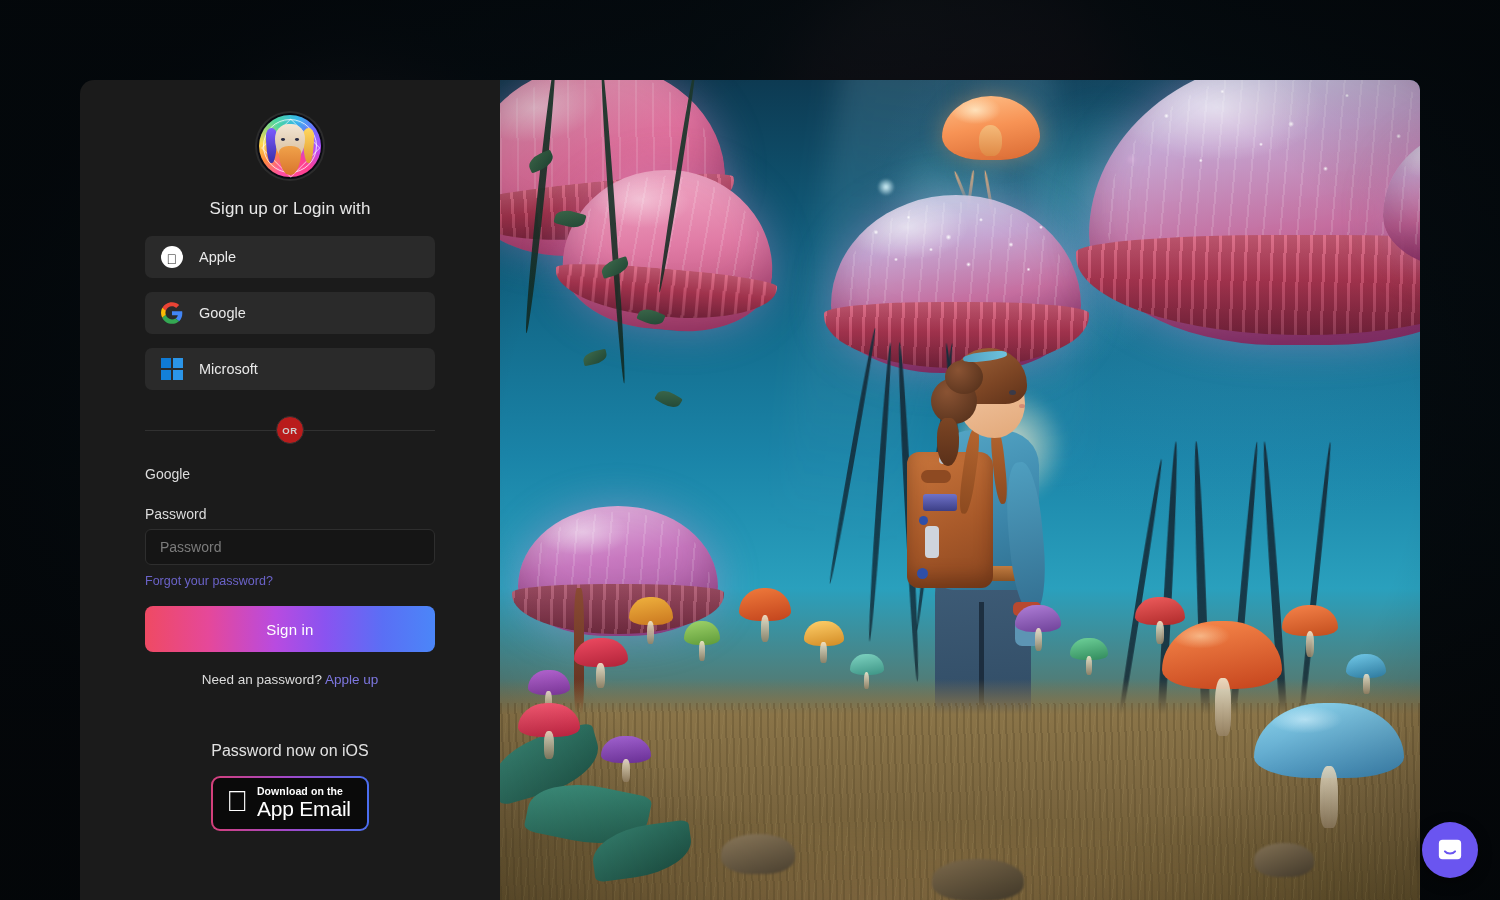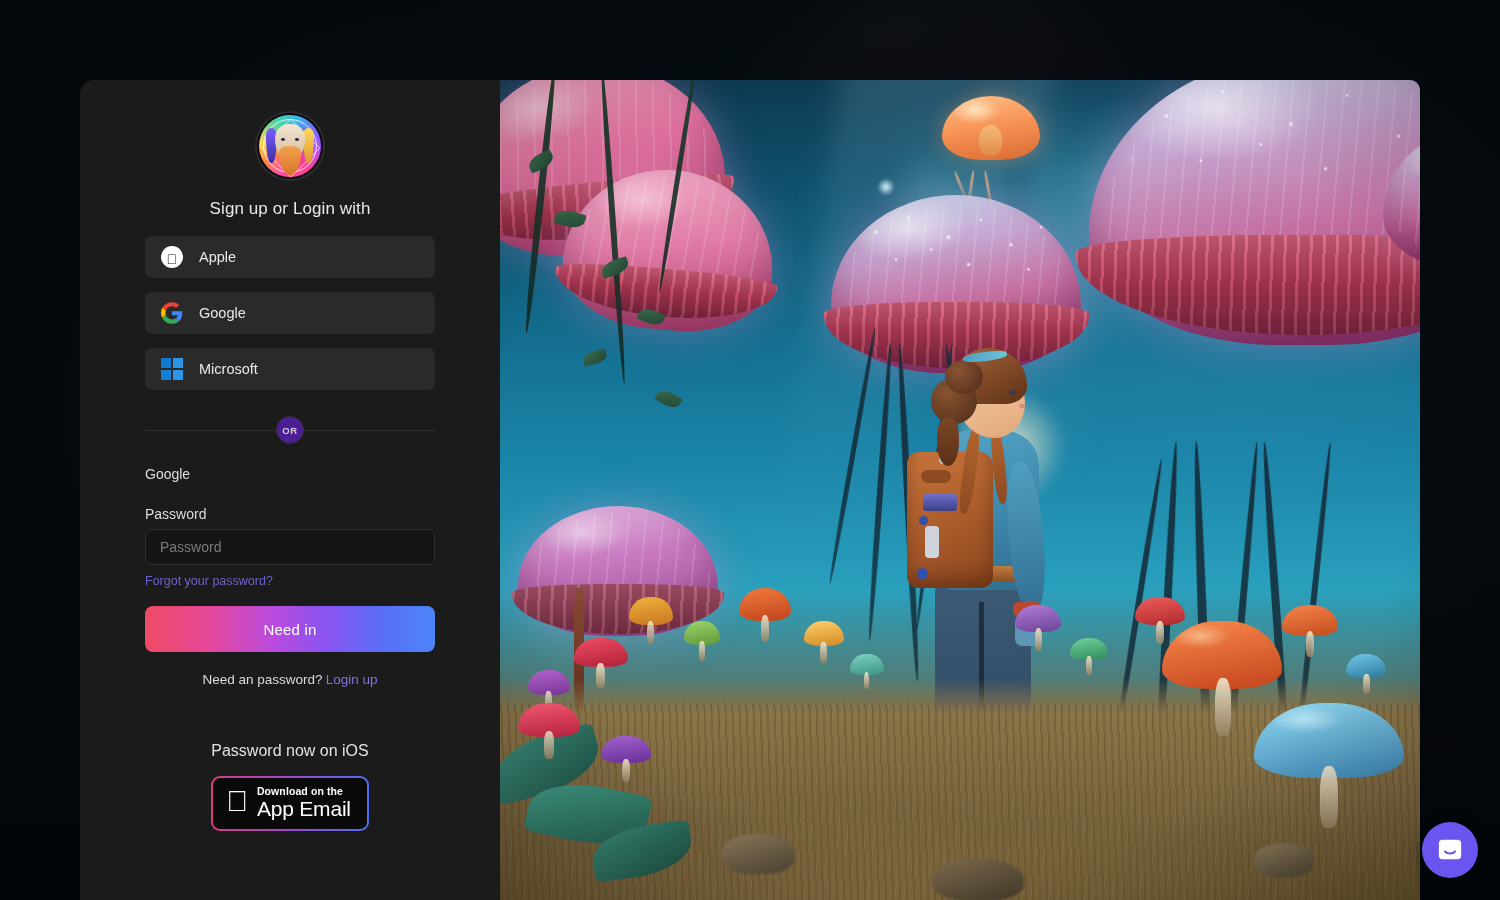--- a/index.html
+++ b/index.html
@@ -312,21 +312,21 @@
   .divider .line {
     position:absolute; left:0; right:0; top:50%;
     height:1px; background:#313131;
   }
   .divider .orbox {
     position:absolute; left:50%; top:50%;
     transform:translate(-50%,-50%);
     width:28px; height:28px;
     border-radius:50%;
     border:1px solid #313131;
-    background:#4c1d95;
+    background:#b91c1c;
     display:flex; align-items:center; justify-content:center;
     color:#cfcfcf;
     font-size:9.5px; font-weight:bold; letter-spacing:.6px;
   }
 
   .field-label {
     color:#dcdcdc; font-size:14px; margin-bottom:7px;
   }
   .inp {
     width:100%; height:36px;
@@ -711,24 +711,24 @@
 
     <div class="gap"></div>
 
     <div>
       <div class="field-label">Password</div>
       <input class="inp" type="password" placeholder="Password" style="">
     </div>
 
     <a class="forgot">Forgot your password?</a>
 
-    <button class="signin">Need in</button>
+    <button class="signin">Sign in</button>
 
     <div class="need">
-      <span>Need an password?</span><a>Login up</a>
+      <span>Need an password?</span><a>Apple up</a>
     </div>
 
     <div class="ios-wrap">
       <div class="ios-title">Password now on iOS</div>
       <div class="appstore">
         <div class="inner">
           <span class="aicon"></span>
           <span class="atext">
             <span class="atop" style="display:block;">Download on the</span>
             <span class="abot" style="display:block;">App Email</span>

